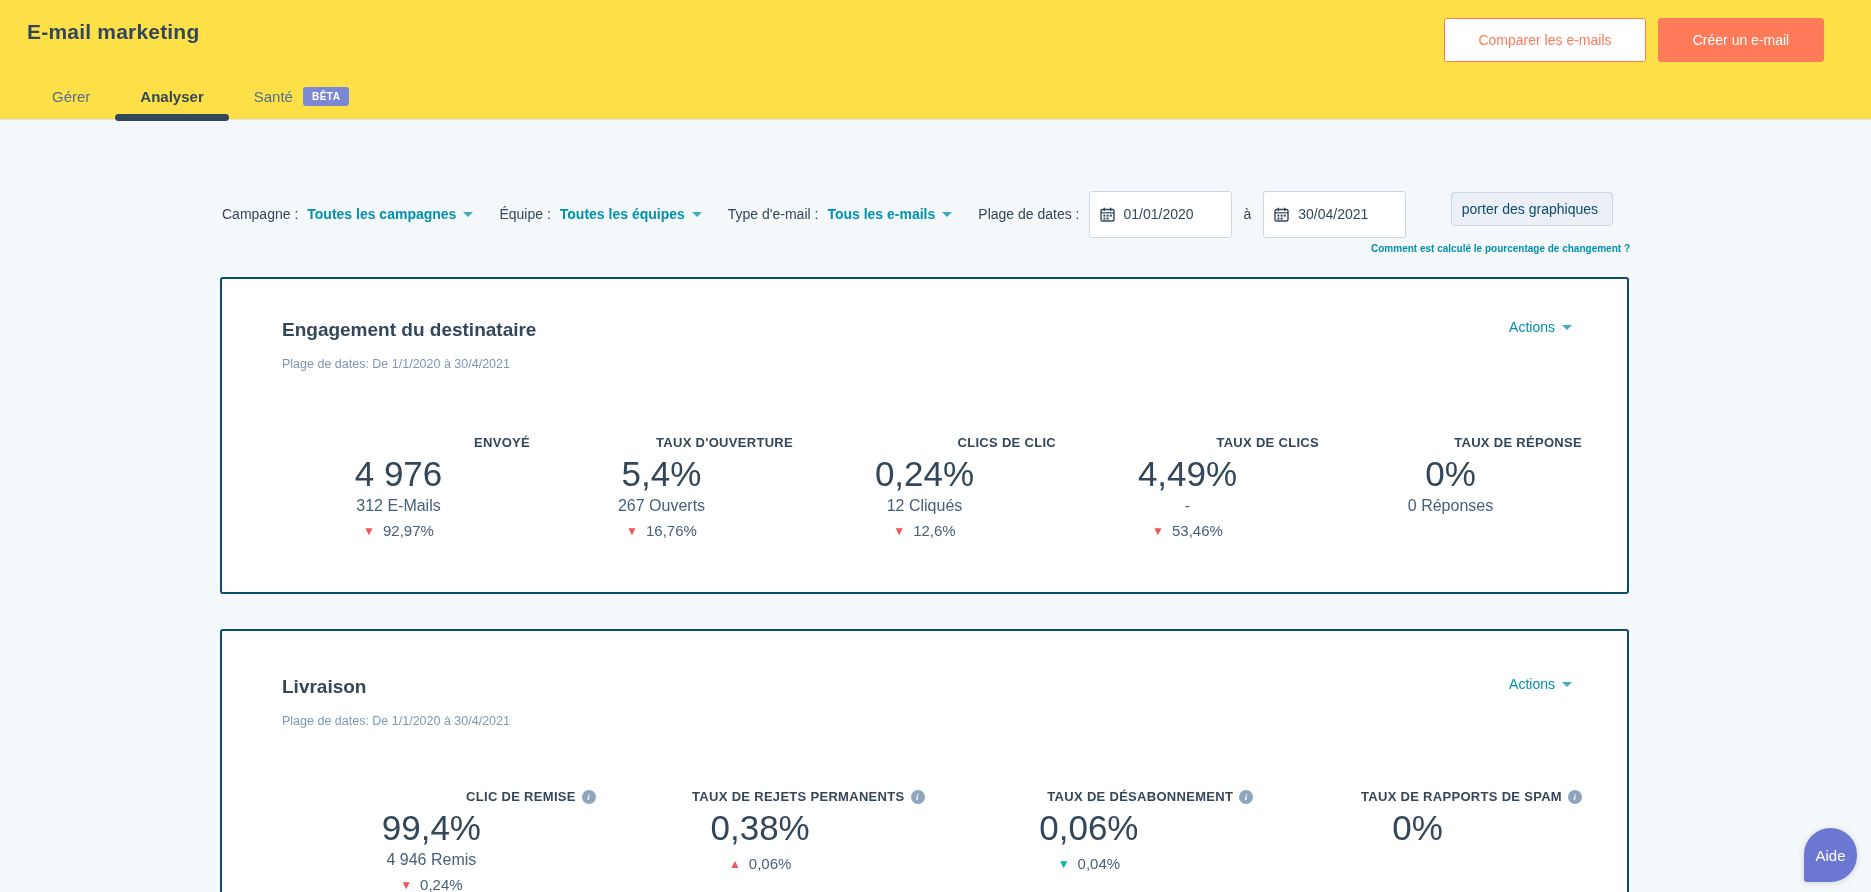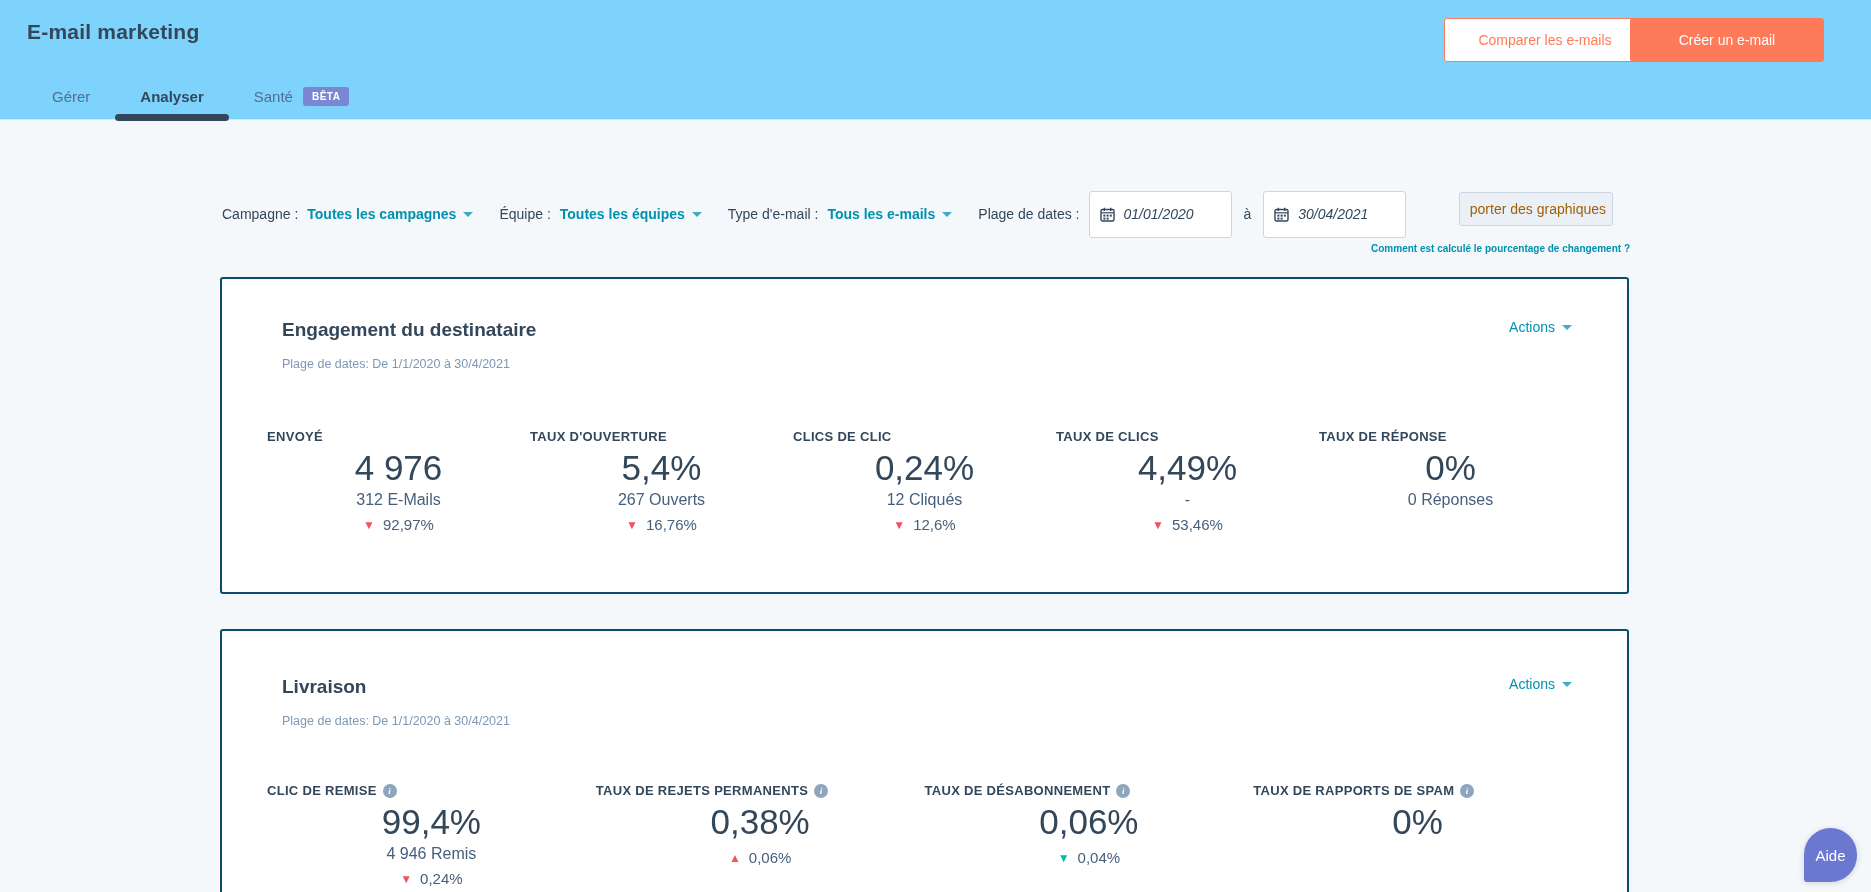--- a/index.html
+++ b/index.html
@@ -1,57 +1,57 @@
 <!DOCTYPE html>
 <html><head>
 <meta charset="utf-8">
 <style>
   * { margin:0; padding:0; box-sizing:border-box; }
   body { font-family:"Liberation Sans", sans-serif; background:#e8ecf1; }
   .page { position:relative; width:1871px; height:892px; background:#f5f8fa; overflow:hidden; }
 
   
-  .header { position:absolute; top:0; left:0; right:0; height:120px; background:#7dd3fc; border-bottom:1px solid #dfe3eb; }
+  .header { position:absolute; top:0; left:0; right:0; height:120px; background:#fde047; border-bottom:1px solid #dfe3eb; }
   .page-title { position:absolute; left:27px; top:20px; font-size:21px; font-weight:700; color:#33475b; letter-spacing:.2px; }
   .btn { position:absolute; top:18px; height:44px; border-radius:3px; font-size:14px; display:flex; align-items:center; justify-content:center; cursor:pointer; font-family:inherit; }
   .btn-outline { right:225px; width:202px; background:#ffffff; border:1px solid #ff7a59; color:#ff7a59; }
-  .btn-solid { right:47px; width:194px; background:#ff7a59; border:1px solid #ff7a59; color:#ffffff; }
+  .btn-solid { right:47px; width:166px; background:#ff7a59; border:1px solid #ff7a59; color:#ffffff; }
 
   .tabs { position:absolute; left:27px; bottom:0; display:flex; }
   .tab { position:relative; padding:0 25px; height:45px; display:flex; align-items:center; font-size:15px; color:#516f90; cursor:pointer; }
   .tab.active { color:#33475b; font-weight:600; }
   .tab.active::after { content:""; position:absolute; left:0; right:0; bottom:-2px; height:7px; border-radius:4px; background:#33475b; }
   .beta-badge { margin-left:10px; background:#7b87d3; color:#ffffff; font-size:10px; font-weight:700; letter-spacing:.5px; padding:4px 9px; border-radius:3px; }
 
   
   .filter-row { position:absolute; left:222px; top:196px; width:1408px; height:36px; display:flex; align-items:center; }
   .f-label { font-size:14px; color:#33475b; margin-right:9px; white-space:nowrap; }
   .f-select { display:flex; align-items:center; font-size:14px; font-weight:600; color:#0091ae; cursor:pointer; white-space:nowrap; margin-right:26px; }
   .caret { width:0; height:0; border-left:5px solid transparent; border-right:5px solid transparent; border-top:5px solid currentColor; margin-left:7px; opacity:.75; }
-  .date-input { position:relative; z-index:2; display:flex; align-items:center; gap:9px; width:143px; height:47px; background:#ffffff; border:1px solid #cbd6e2; border-radius:3px; padding:0 10px; font-size:14px; color:#33475b; cursor:text;font-style:italic; }
+  .date-input { position:relative; z-index:2; display:flex; align-items:center; gap:9px; width:143px; height:47px; background:#ffffff; border:1px solid #cbd6e2; border-radius:3px; padding:0 10px; font-size:14px; color:#33475b; cursor:text; }
   .date-to { margin:0 12px; font-size:14px; color:#33475b; }
   .cal-icon { flex:0 0 auto; display:block; }
-  .export-btn { position:absolute; z-index:1; right:17px; top:-4px; height:34px; padding:0 6px 0 10px; background:#eaf0f6; border:1px solid #cbd6e2; border-radius:3px; font-size:14px; color:#a16207; display:flex; align-items:center; cursor:pointer; }
+  .export-btn { position:absolute; z-index:1; right:17px; top:-4px; height:34px; padding:0 14px 0 10px; background:#eaf0f6; border:1px solid #cbd6e2; border-radius:3px; font-size:14px; color:#0c4a6e; display:flex; align-items:center; cursor:pointer; }
   .change-link { position:absolute; right:241px; top:243px; font-size:10px; font-weight:600; color:#0091ae; cursor:pointer; }
 
   
   .card { position:absolute; left:220px; width:1409px; background:#ffffff; border:2px solid #0c4a6e; border-radius:3px; }
   .card-1 { top:277px; height:317px; }
   .card-2 { top:629px; height:400px; }
   .card-title { position:absolute; left:60px; top:40px; font-size:19px; font-weight:600; color:#33475b; }
   .card-2 .card-title { top:45px; }
   .card-daterange { position:absolute; left:60px; top:78px; font-size:12.5px; color:#7c98b6; }
   .card-2 .card-daterange { top:83px; }
   .actions-link { position:absolute; right:55px; top:40px; display:flex; align-items:center; font-size:14px; font-weight:500; color:#0091ae; cursor:pointer; }
   .card-2 .actions-link { top:45px; }
 
   .metrics { position:absolute; left:45px; right:45px; top:150px; display:flex; }
   .card-2 .metrics { top:152px; }
   .metric { flex:1 1 0; text-align:center; }
-  .m-label { font-size:13px; font-weight:600; color:#33475b; letter-spacing:.3px; display:flex; align-items:center; justify-content:flex-start; gap:6px; }
+  .m-label { font-size:13px; font-weight:600; color:#33475b; letter-spacing:.3px; display:flex; align-items:center; justify-content:flex-end; gap:6px;margin-top:6px; }
   .info-dot { display:inline-flex; align-items:center; justify-content:center; width:14px; height:14px; border-radius:50%; background:#8da5bd; color:#ffffff; font-size:9px; font-style:italic; font-weight:700; font-family:"Liberation Serif", serif; cursor:pointer; }
   .info-dot:empty { display:none; }
   .m-value { margin-top:4px; font-size:35px; font-weight:300; color:#33475b; }
   .m-sub { margin-top:3px; font-size:16px; color:#46607c; min-height:4px; }
   .m-sub:empty { display:none; }
   .m-delta { margin-top:7px; font-size:15px; color:#46607c; display:flex; align-items:center; justify-content:center; gap:8px; }
   .tri { font-size:12px; line-height:1; }
   .tri:empty { display:none; }
   .tri.down-red, .tri.up-red { color:#f2545b; }
   .tri.down-green { color:#00bda5; }

